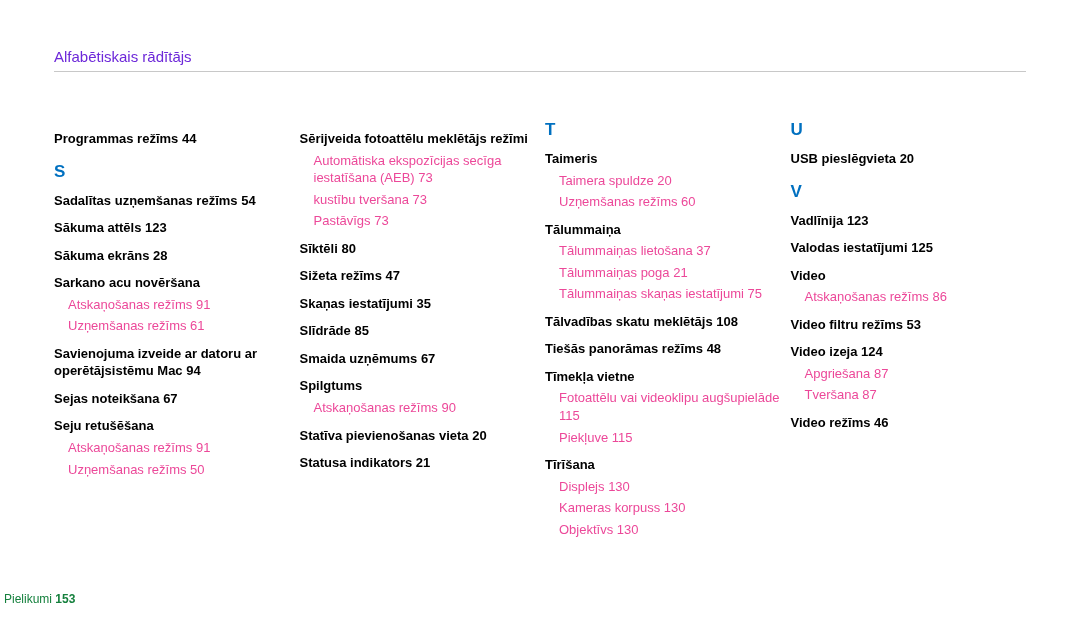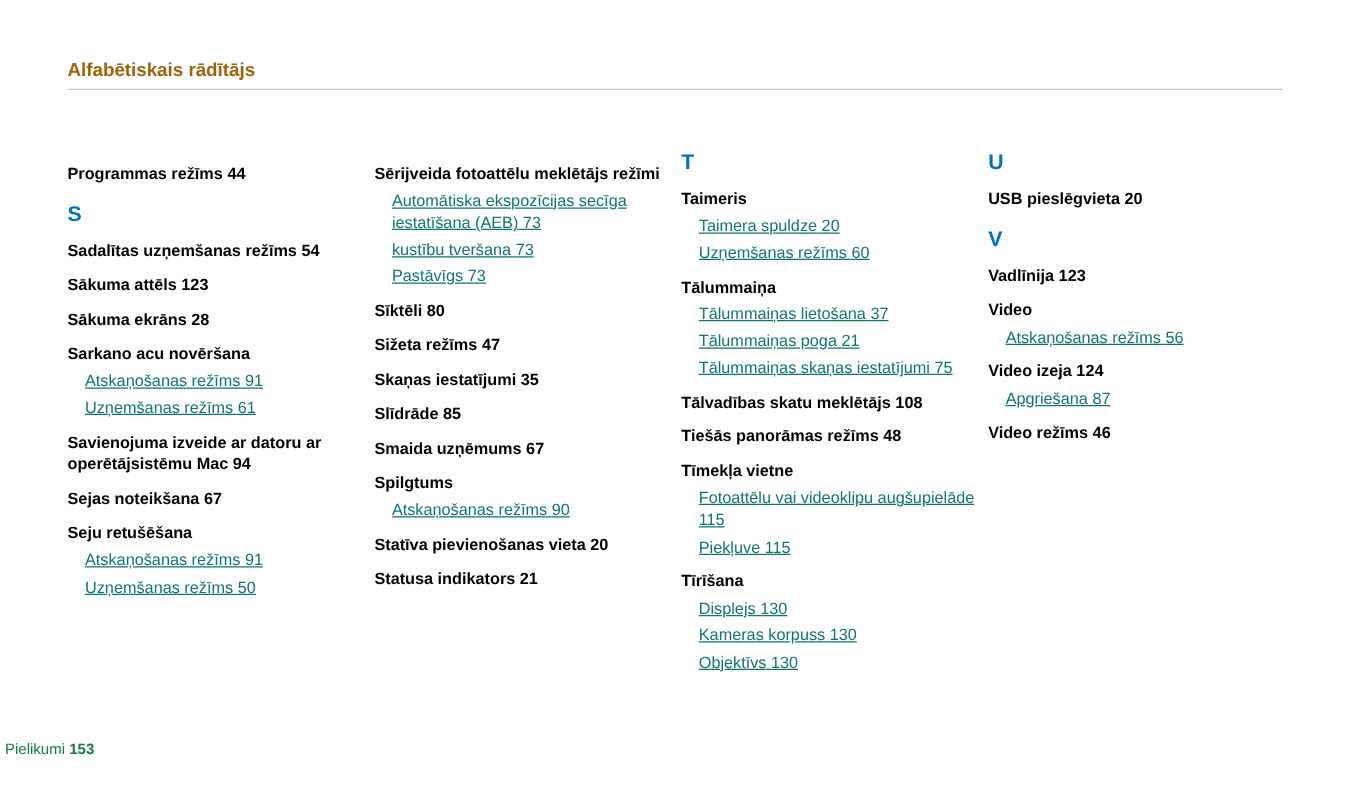--- a/index.html
+++ b/index.html
@@ -7,25 +7,25 @@
     font-family: "Segoe UI", Arial, sans-serif;
     background: #fff;
     width: 1080px;
     height: 630px;
     padding: 48px 54px 30px 54px;
     color: #000;
     position: relative;
   }
   .header {
     font-size: 15px;
-    color: #a16207;
+    color: #6d28d9;
     border-bottom: 1px solid #c8c8c8;
     padding-bottom: 6px;
     margin-bottom: 28px;
-    font-weight: 700;
+    font-weight: 400;
   }
   .columns {
     display: flex;
     gap: 10px;
     margin-top: 48px;
   }
   .col {
     flex: 1;
     min-width: 0;
   }
@@ -40,25 +40,24 @@
     font-size: 13px;
     font-weight: 700;
     color: #000;
     margin-top: 10px;
     line-height: 1.35;
   }
   .entry .page { font-weight: 700; }
   .sub {
     font-size: 13px;
     font-weight: 400;
-    color: #0f766e;
+    color: #ec4899;
     margin-left: 14px;
     margin-top: 4px;
     line-height: 1.35;
-    text-decoration: underline;
   }
   .footer {
     position: absolute;
     bottom: 24px;
     left: 4px;
     width: 100%;
     text-align: left;
     font-size: 12px;
     color: #15803d;
   }
@@ -121,24 +120,27 @@
     <div class="sub"><span>Displejs</span>  <span>130</span></div>
     <div class="sub"><span>Kameras korpuss</span>  <span>130</span></div>
     <div class="sub"><span>Objektīvs</span>  <span>130</span></div>
   </div>
 
   <div class="col">
     <div class="section-letter" style="margin-top:0">U</div>
     <div class="entry"><span>USB pieslēgvieta</span>  <span class="page">20</span></div>
     <div class="section-letter">V</div>
     <div class="entry"><span>Vadlīnija</span>  <span class="page">123</span></div>
+    <div class="entry"><span>Valodas iestatījumi</span>  <span class="page">125</span></div>
     <div class="entry">Video</div>
-    <div class="sub"><span>Atskaņošanas režīms</span>  <span>56</span></div>
+    <div class="sub"><span>Atskaņošanas režīms</span>  <span>86</span></div>
+    <div class="entry"><span>Video filtru režīms</span>  <span class="page">53</span></div>
     <div class="entry"><span>Video izeja</span>  <span class="page">124</span></div>
     <div class="sub"><span>Apgriešana</span>  <span>87</span></div>
+    <div class="sub"><span>Tveršana</span>  <span>87</span></div>
     <div class="entry"><span>Video režīms</span>  <span class="page">46</span></div>
   </div>
 
 </div>
 
 <div class="footer">
   <span>Pielikumi</span>  <span class="pageno">153</span>
 </div>
 
 </body></html>

